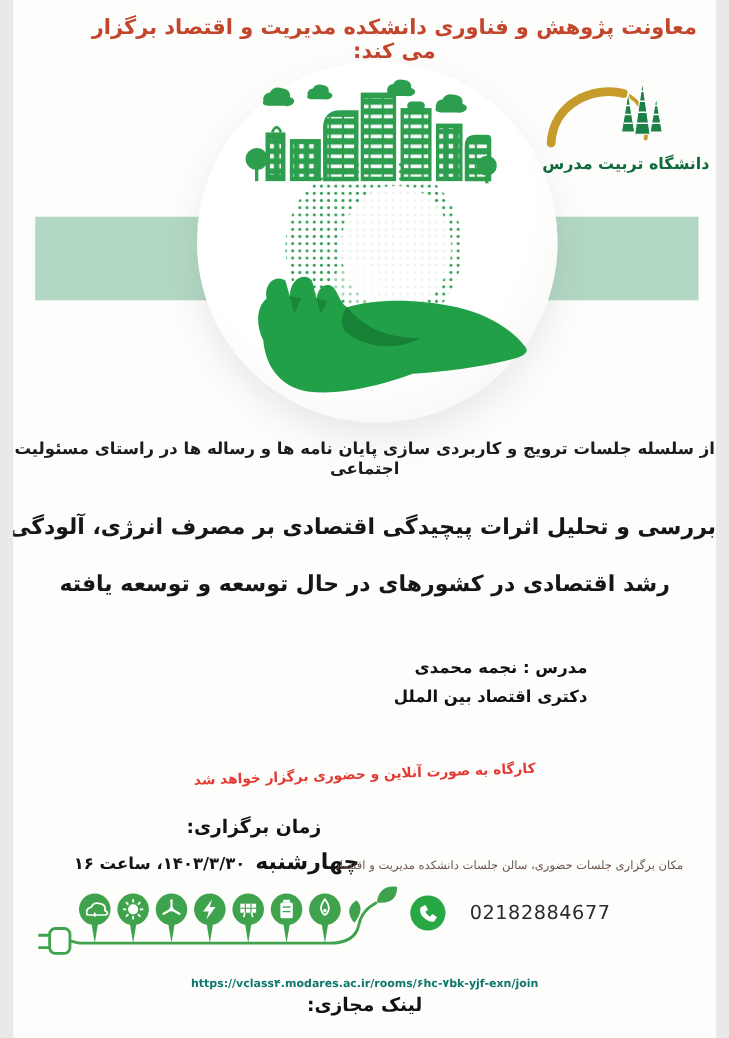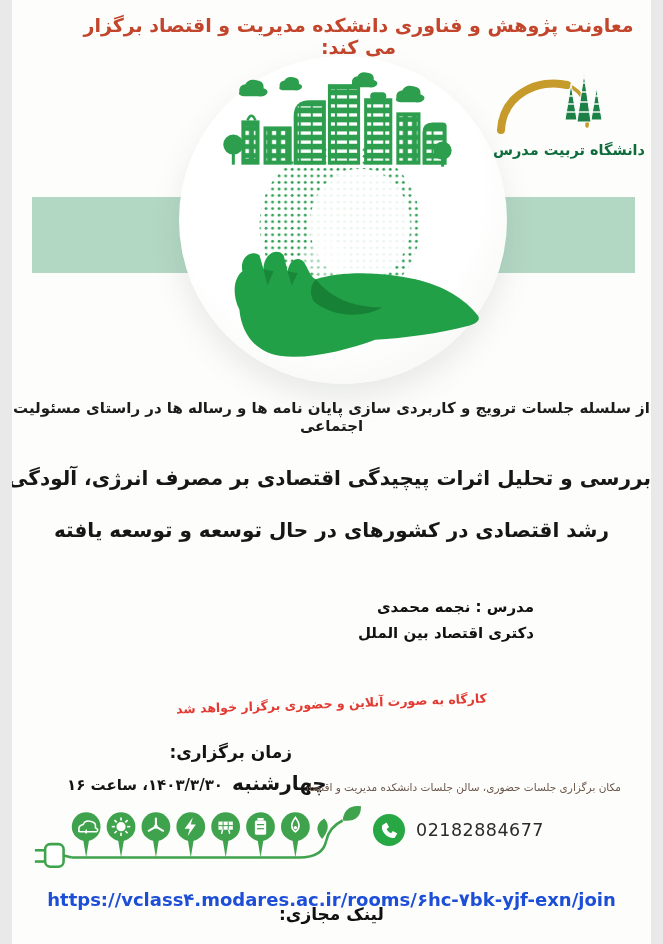--- a/index.html
+++ b/index.html
@@ -59,31 +59,31 @@
     display:flex; align-items:baseline; gap:9px; color:#141414;
   }
   .weekday{font-size:20px; font-weight:800;}
   .date-time{font-size:15px; font-weight:bold;}
   .venue-note{
     position:absolute; top:781px; right:30px; direction:rtl;
     font-size:10.5px; color:#6b564a;margin-left:20px;
   }
   .energy-row{position:absolute; top:800px; left:18px; width:340px; height:80px;}
   .phone-block{
-    position:absolute; top:813px; left:360px; display:flex; align-items:center; gap:10px;
+    position:absolute; top:813px; left:360px; display:flex; align-items:center; gap:21px;
     direction:ltr;
   }
   .phone-number{font-size:17.5px; color:#2b2b2b; font-weight:500; letter-spacing:0.5px;}
   .link-heading{
     position:absolute; top:858px; left:0; right:0; text-align:center;
     font-size:17px; font-weight:bold; color:#111; direction:rtl;margin-top:46px;
   }
   .link-url{
     position:absolute; top:889px; left:0; right:0; text-align:center;
-    font-size:18px; font-weight:bold; color:#1d4ed8; direction:ltr;
+    font-size:10px; font-weight:bold; color:#0f766e; direction:ltr;
   }
 </style>
 </head>
 <body>
 
 <div class="poster">
 
   <div class="org-line">معاونت پژوهش و فناوری دانشکده مدیریت و اقتصاد برگزار می کند:</div>
 
   <div class="logo">

